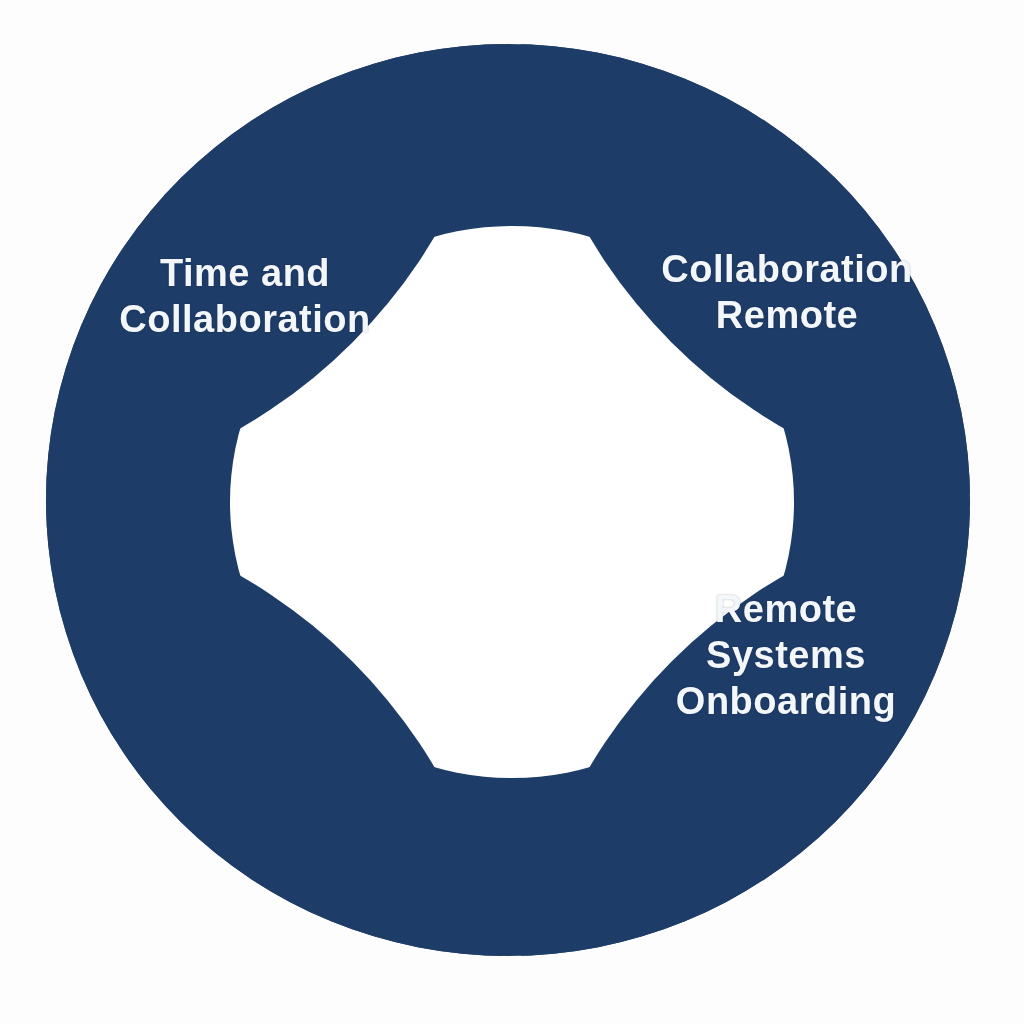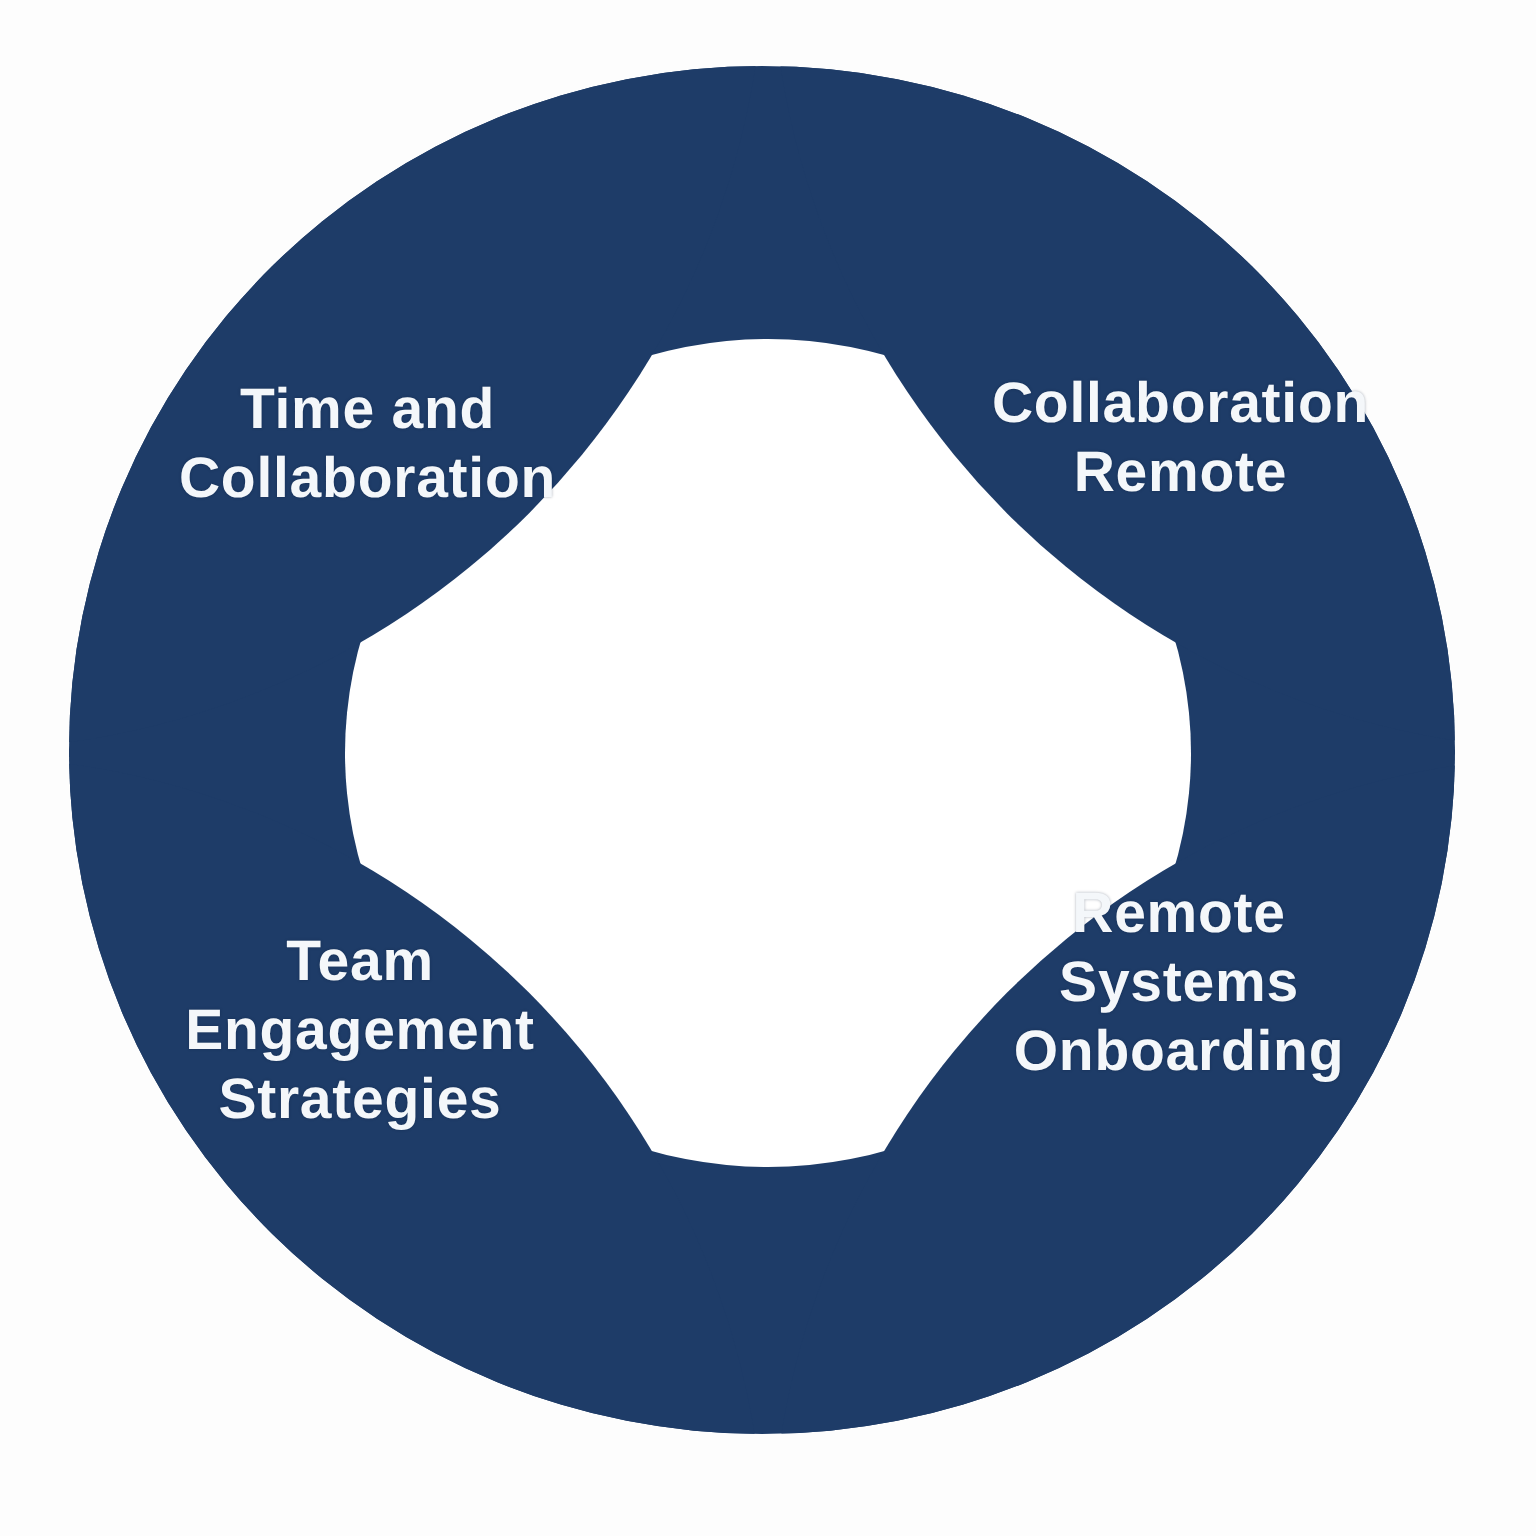--- a/index.html
+++ b/index.html
@@ -68,25 +68,20 @@
   <div class="label label-tl">
     <div>Time and</div>
     <div>Collaboration</div>
   </div>
 
   <div class="label label-tr">
     <div>Collaboration</div>
     <div>Remote</div>
   </div>
 
-  <div class="label label-bl">
-    <div>Team</div>
-    <div>Engagement</div>
-    <div>Strategies</div>
-  </div>
 
   <div class="label label-br">
     <div>Remote</div>
     <div>Systems</div>
     <div>Onboarding</div>
   </div>
 
 </div>
 
 </body></html>

